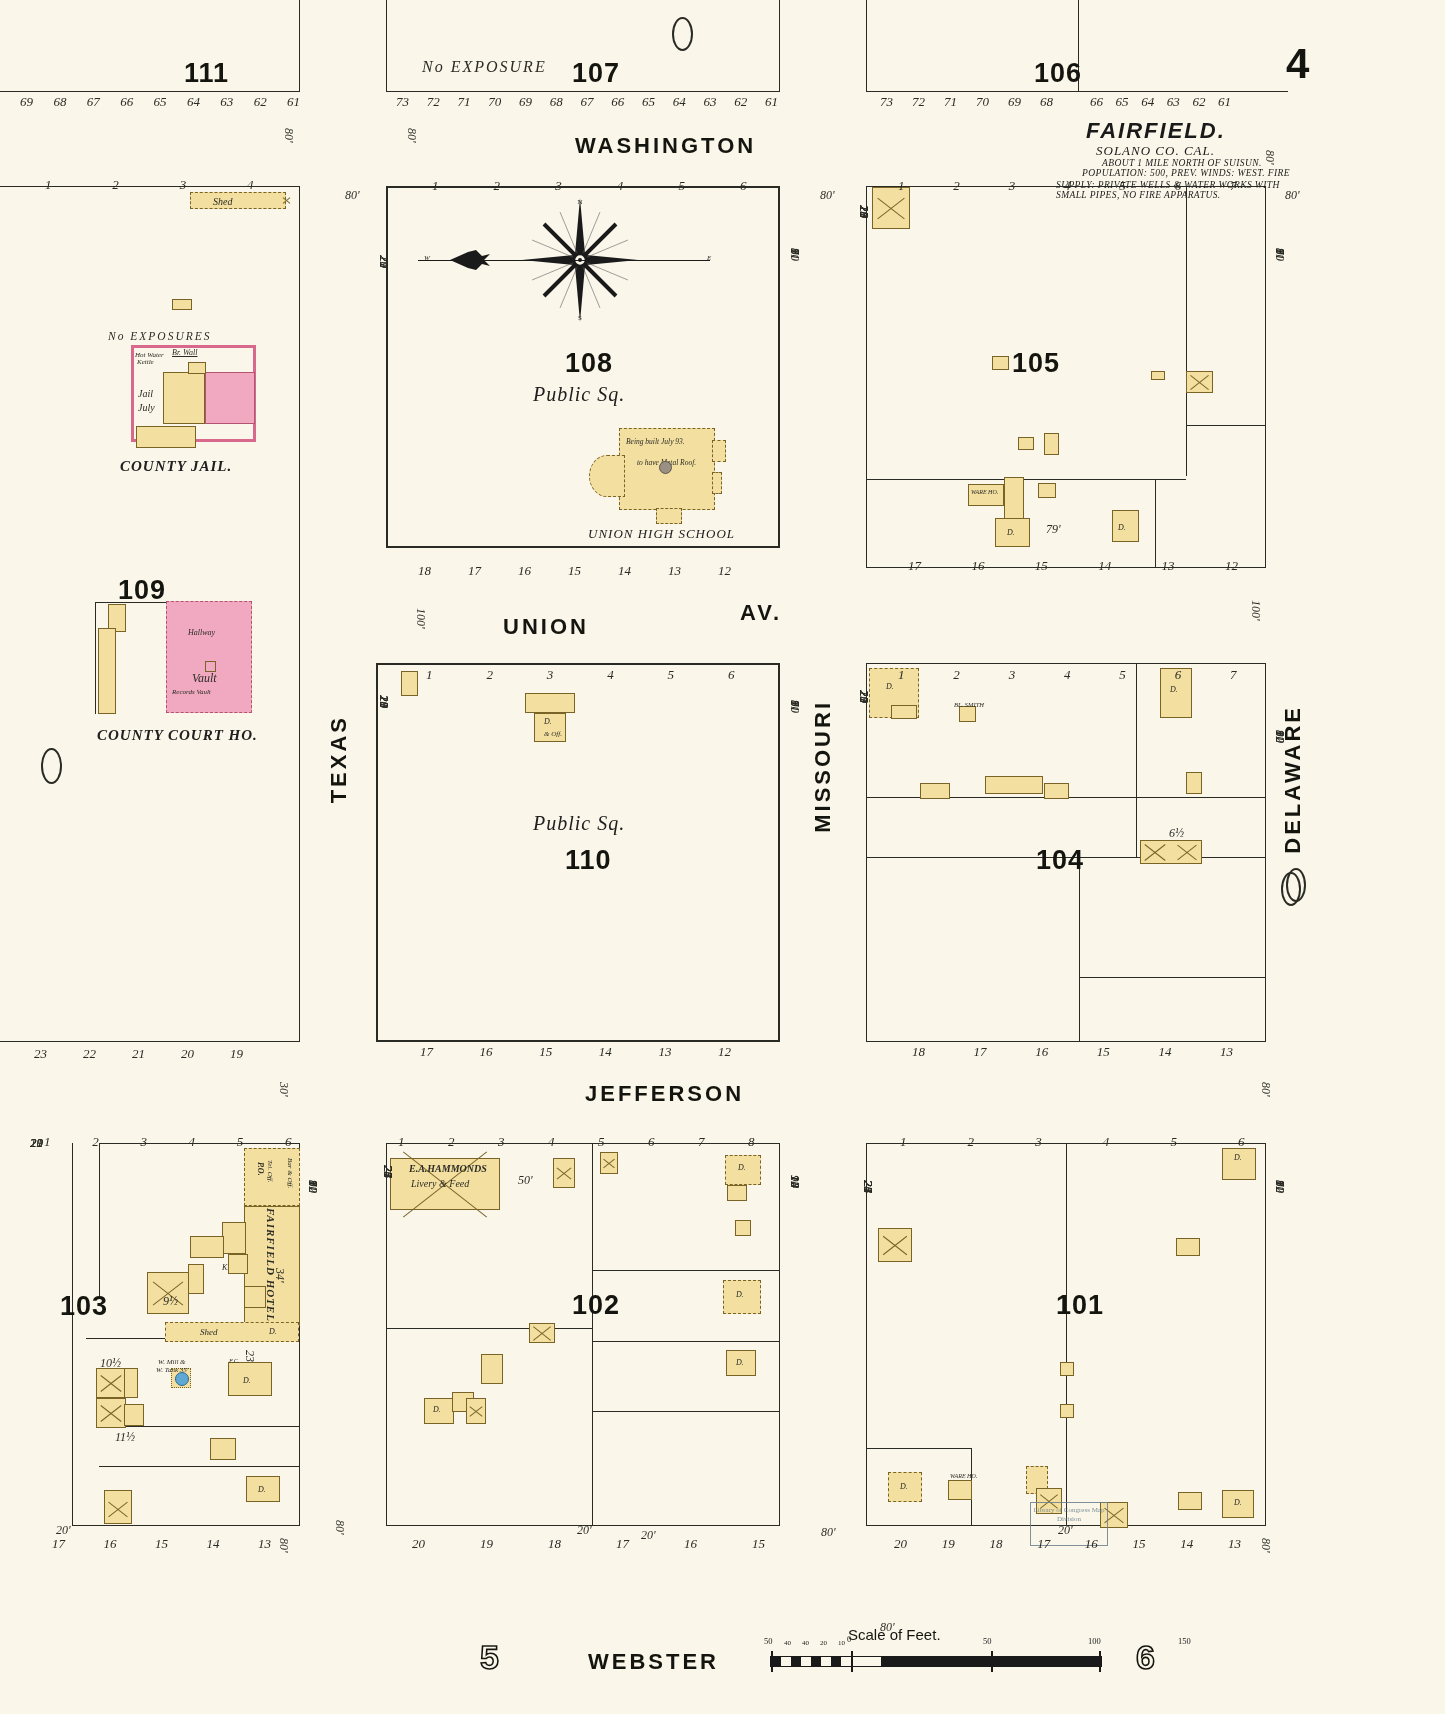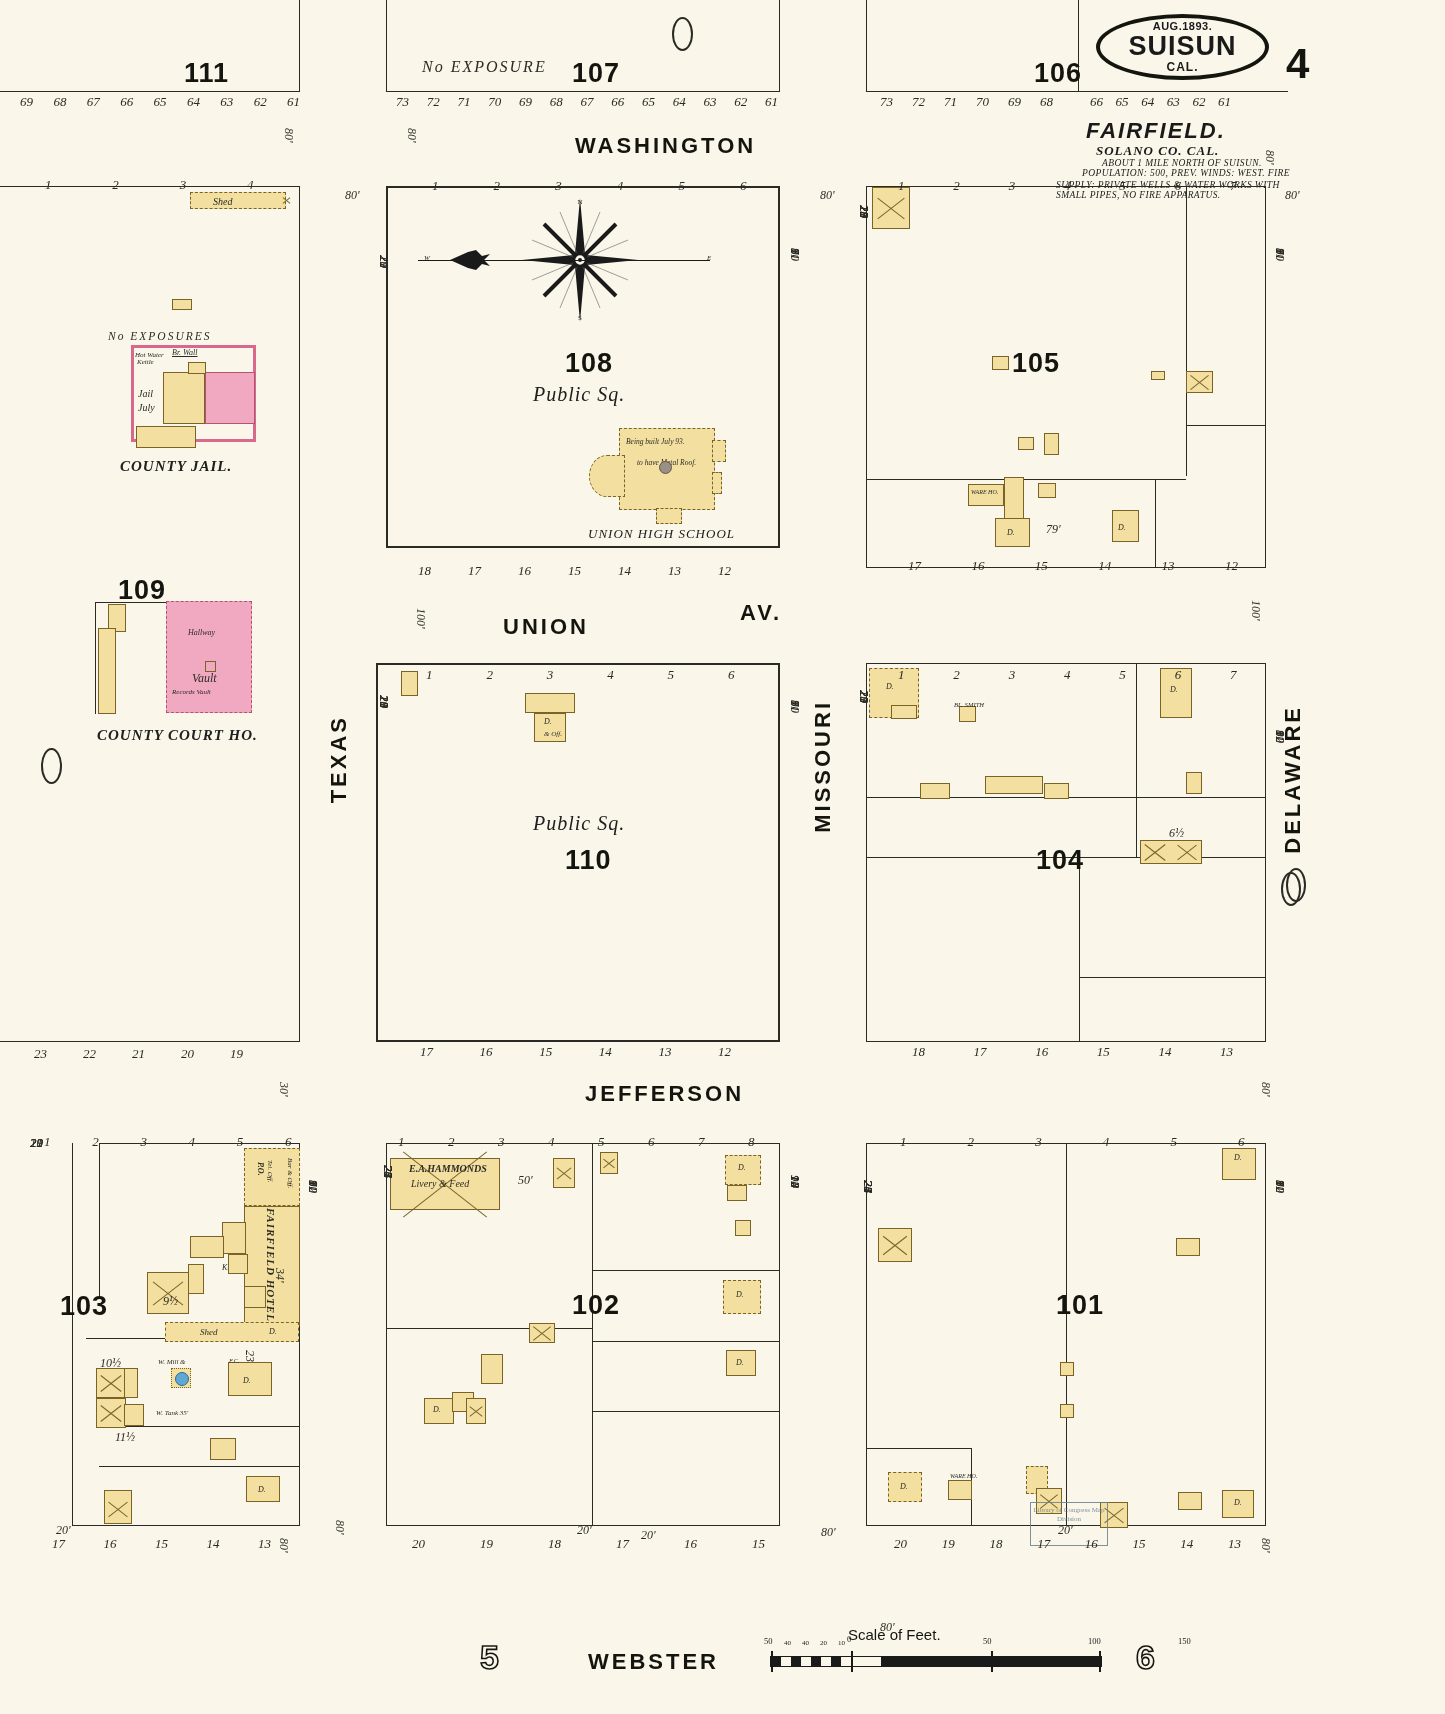--- a/index.html
+++ b/index.html
@@ -50,21 +50,21 @@
      border:4px solid #151510;border-radius:50%/50%;background:#faf7ea;
      display:flex;flex-direction:column;align-items:center;justify-content:center;}
   #cart-date{font-size:11px;font-weight:bold;letter-spacing:.5px;line-height:1;}
   #cart-city{font-size:27px;font-weight:bold;letter-spacing:1px;line-height:1.05;}
   #cart-state{font-size:12px;font-weight:bold;letter-spacing:1px;line-height:1;}
   #sheetno{position:absolute;left:1286px;top:40px;font-size:42px;font-weight:bold;
      color:#151510;font-family:"Liberation Sans",sans-serif;}
   #place{position:absolute;left:1086px;top:118px;font-family:"Liberation Sans",sans-serif;
      font-style:italic;font-weight:bold;font-size:22px;letter-spacing:2px;}
   #county{position:absolute;left:1096px;top:143px;font-family:"Liberation Serif",serif;
-     font-style:italic;font-weight:bold;font-size:13px;letter-spacing:1px;}
+     font-style:italic;font-weight:normal;font-size:13px;letter-spacing:1px;}
   .subnote{position:absolute;font-family:"Liberation Serif",serif;font-style:italic;
      font-size:9.5px;letter-spacing:.4px;color:#1c1c1c;white-space:nowrap;}
 
   
   #compass{position:absolute;left:520px;top:196px;width:120px;height:128px;}
   
   #scalewrap{position:absolute;left:770px;top:1648px;width:400px;}
   #scaletitle{position:absolute;left:78px;top:-22px;font-size:15px;color:#151510;}
   #scalebar{position:absolute;left:0;top:8px;width:330px;height:9px;border:1.5px solid #1a1a1a;background:#faf7ea;}
   .sfill{position:absolute;top:0;height:100%;background:#1a1a1a;}
@@ -78,25 +78,20 @@
      font-family:"Liberation Serif",serif;opacity:.85;}
   .pageno-hollow{position:absolute;font-size:34px;font-weight:bold;color:transparent;
      -webkit-text-stroke:1.6px #151510;}
   .ellipse{position:absolute;border:2px solid #2b2b26;border-radius:50%;}
 </style>
 </head>
 <body>
 
 <div id="sheet">
 
-  <div id="cartouche">
-    <div id="cart-date">AUG.1893.</div>
-    <div id="cart-city">SUISUN</div>
-    <div id="cart-state">CAL.</div>
-  </div>
   <div id="sheetno">4</div>
   <div id="place">FAIRFIELD.</div>
   <div id="county">SOLANO CO. CAL.</div>
   <div class="subnote" style="left:1102px;top:158px;">ABOUT 1 MILE NORTH OF SUISUN.</div>
   <div class="subnote" style="left:1082px;top:168px;">POPULATION: 500,  PREV. WINDS: WEST.  FIRE</div>
   <div class="subnote" style="left:1056px;top:180px;">SUPPLY: PRIVATE WELLS &amp; WATER WORKS WITH</div>
   <div class="subnote" style="left:1056px;top:190px;">SMALL PIPES,  NO FIRE APPARATUS.</div>
 
   <div class="thin vline" style="left:299px;top:0px;height:92px;"></div>
   <div class="thin hline" style="left:0px;top:91px;width:300px;"></div>
@@ -309,21 +304,21 @@
   <div class="bldg" style="left:188px;top:1264px;width:16px;height:30px;"></div>
   <div class="dim" style="left:163px;top:1294px;">9½</div>
   <div class="bldg dash" style="left:165px;top:1322px;width:134px;height:20px;"></div>
   <div class="lbl" style="left:200px;top:1327px;font-size:9px;">Shed</div>
   <div class="lbl" style="left:269px;top:1327px;font-size:8px;">D.</div>
   <div class="dimv" style="left:242px;top:1350px;">23'</div>
 
   <div class="bldg" style="left:171px;top:1368px;width:20px;height:20px;border-style:dotted;"></div>
   <div class="abs" style="left:175px;top:1372px;width:12px;height:12px;border-radius:50%;background:#5fa8d3;border:1px solid #2a6b96;"></div>
   <div class="lbl" style="left:158px;top:1358px;font-size:7px;">W. Mill &amp;</div>
-  <div class="lbl" style="left:156px;top:1366px;font-size:7px;margin-top:43px;">W. Tank 35'</div>
+  <div class="lbl" style="left:156px;top:1366px;font-size:7px;">W. Tank 35'</div>
 
   <div class="bldg" style="left:96px;top:1368px;width:30px;height:30px;"></div>
   <div class="xmark" style="left:98px;top:1370px;width:26px;height:26px;"></div>
   <div class="bldg" style="left:124px;top:1368px;width:14px;height:30px;"></div>
   <div class="dim" style="left:100px;top:1356px;">10½</div>
   <div class="bldg" style="left:96px;top:1398px;width:30px;height:30px;"></div>
   <div class="xmark" style="left:98px;top:1400px;width:26px;height:26px;"></div>
   <div class="bldg" style="left:124px;top:1404px;width:20px;height:22px;"></div>
   <div class="dim" style="left:115px;top:1430px;">11½</div>
   <div class="bldg" style="left:228px;top:1362px;width:44px;height:34px;"></div>

